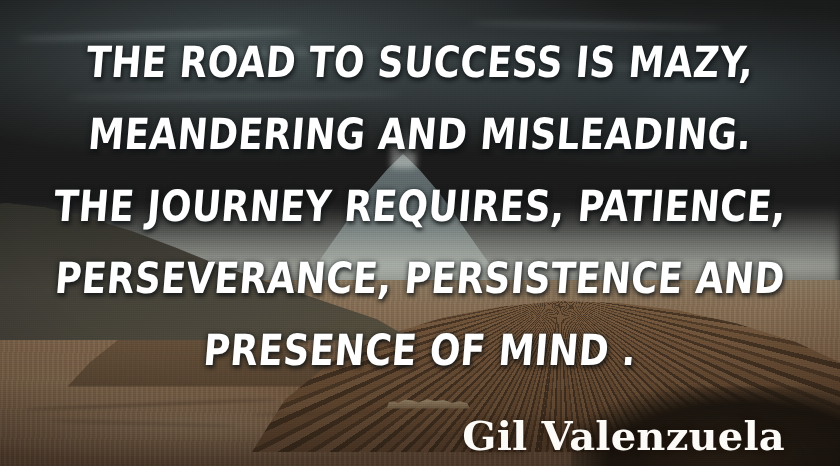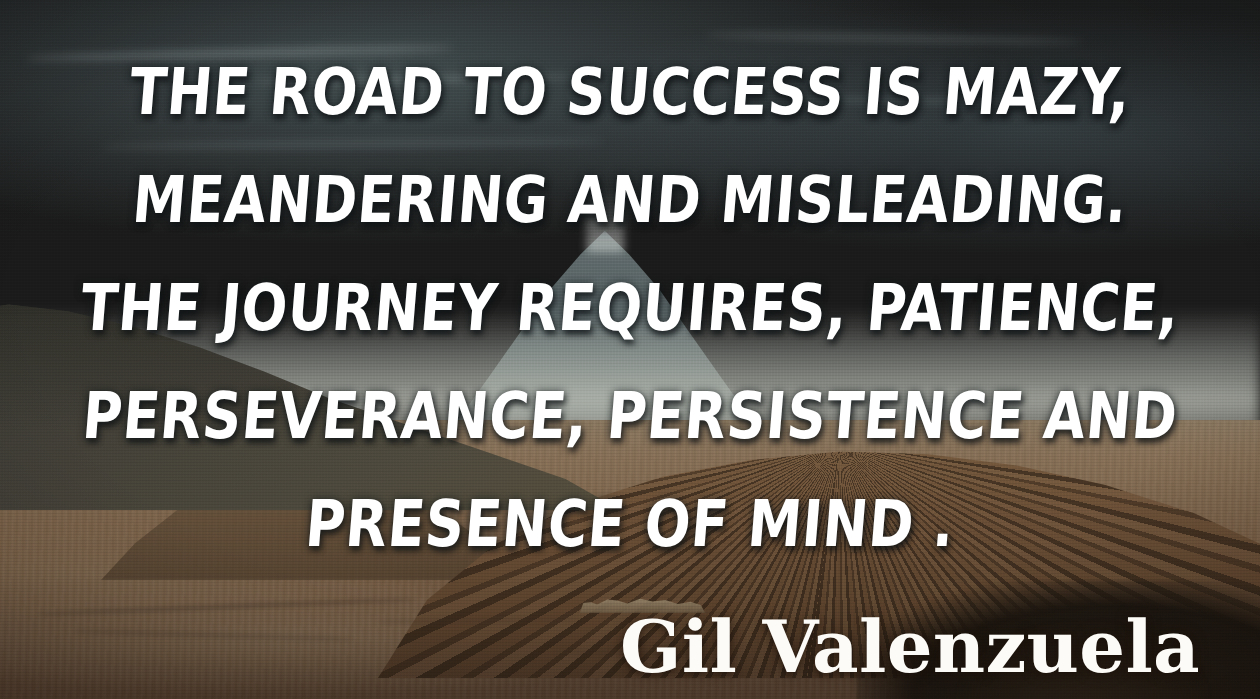--- a/index.html
+++ b/index.html
@@ -255,26 +255,26 @@
     font-stretch: condensed;
     transform: scaleX(0.93) skewX(-5deg);
     text-shadow:
       0 0 6px rgba(20,28,30,0.55),
       0 2px 5px rgba(15,20,22,0.50),
       2px 3px 4px rgba(10,14,16,0.45);
   }
 
   .author {
     position: absolute;
-    right: 40px;
+    right: 55px;
     bottom: 10px;
     color: #fdfbf7;
     font-family: "DejaVu Serif", serif;
     font-weight: bold;
-    font-size: 48px;
+    font-size: 40px;
     line-height: 1;
     letter-spacing: 0.2px;
     text-shadow:
       0 1px 4px rgba(25,15,8,0.60),
       0 0 10px rgba(30,18,10,0.45);
   }
 </style>
 </head>
 <body>
 

